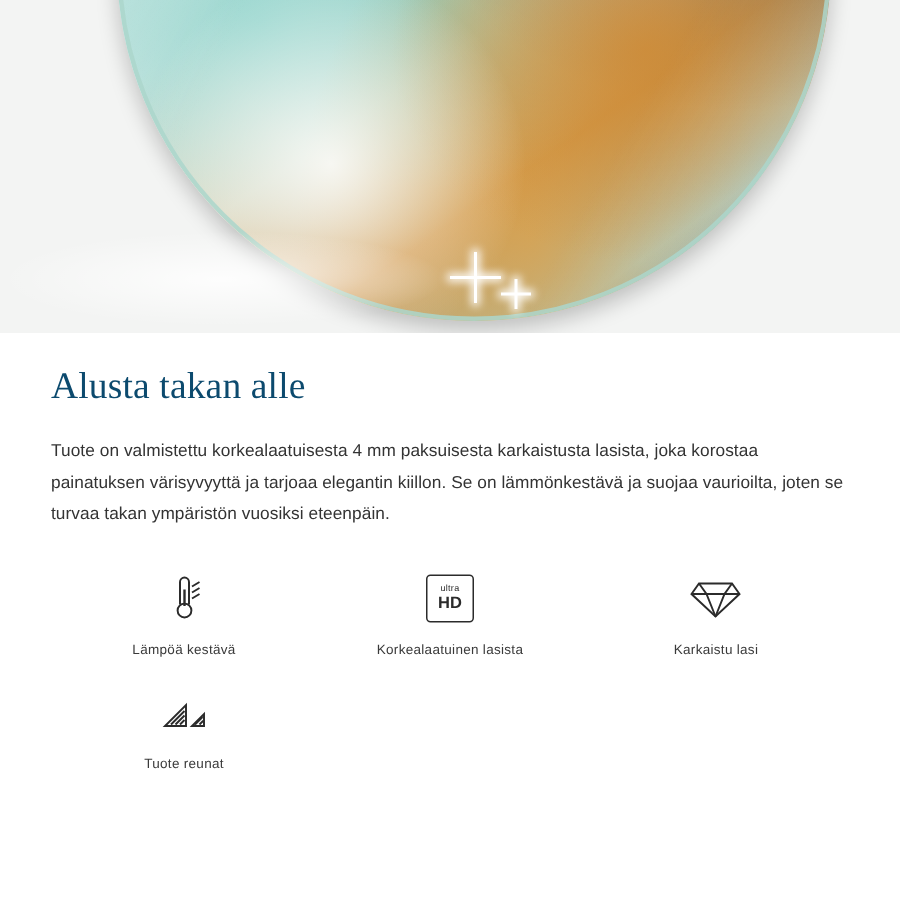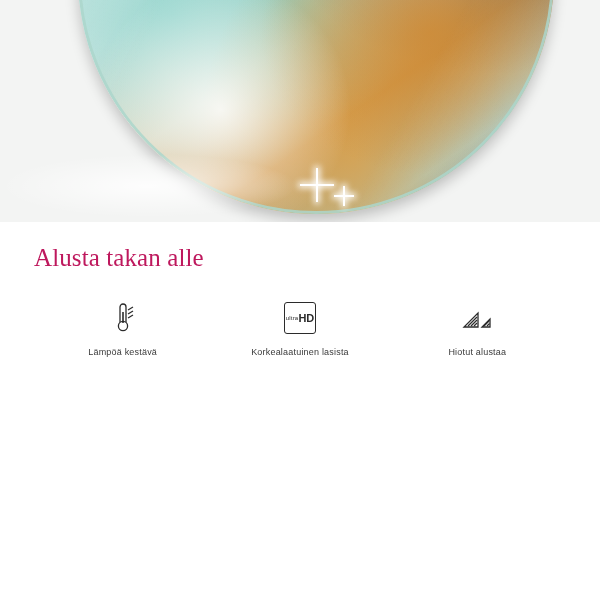--- a/index.html
+++ b/index.html
@@ -112,21 +112,21 @@
     padding: 0 34px;
     box-sizing: border-box;
   }
   .headline {
     margin: 0;
     padding-top: 20px;
     font-family: "Liberation Serif", serif;
     font-size: 25px;
     line-height: 31px;
     font-weight: 400;
-    color: #be185d;
+    color: #0c4a6e;
     letter-spacing: 0.1px;
   }
   .headline .line2 {
     display: block;
   }
   .body-copy {
     margin: 18px 0 0 0;
     font-size: 11.5px;
     line-height: 21px;
     color: #333333;
@@ -159,21 +159,21 @@
     font-size: 9px;
     color: #3a3a3a;
     letter-spacing: 0.2px;
   }
   .ultrahd-box {
     width: 30px;
     height: 30px;
     border: 1.4px solid #2b2b2b;
     border-radius: 3px;
     display: flex;
-    flex-direction: row;
+    flex-direction: column;
     align-items: center;
     justify-content: center;
     line-height: 1;
   }
   .ultrahd-box .u1 {
     font-size: 6px;
     letter-spacing: 0.2px;
     color: #2b2b2b;
   }
   .ultrahd-box .u2 {
@@ -198,20 +198,21 @@
     <div class="sparkle sparkle-a"></div>
     <div class="sparkle sparkle-b"></div>
   </div>
 
   <div class="content">
 
     <h1 class="headline">
       <span>Alusta takan alle</span>
     </h1>
 
+    <p class="body-copy">Tuote on valmistettu korkealaatuisesta 4 mm paksuisesta karkaistusta lasista, joka korostaa painatuksen värisyvyyttä ja tarjoaa elegantin kiillon. Se on lämmönkestävä ja suojaa vaurioilta, joten se turvaa takan ympäristön vuosiksi eteenpäin.</p>
 
     <div class="features">
 
       <div class="feature">
         <div class="feature-icon">
           <svg width="34" height="36" viewBox="0 0 34 36" fill="none" stroke="#2b2b2b" stroke-width="1.3">
             <path d="M14 22V7a3 3 0 0 1 6 0v15"></path>
             <circle cx="17" cy="26" r="4.6"></circle>
             <line x1="17" y1="23" x2="17" y2="12" stroke-width="1.6"></line>
             <line x1="22" y1="10" x2="27" y2="7"></line>
@@ -226,32 +227,44 @@
         <div class="feature-icon">
           <div class="ultrahd-box">
             <span class="u1">ultra</span>
             <span class="u2">HD</span>
           </div>
         </div>
         <div class="feature-label">Korkealaatuinen lasista</div>
       </div>
 
 
+      <div class="feature">
+        <div class="feature-icon">
+          <svg width="36" height="32" viewBox="0 0 36 32" fill="none" stroke="#2b2b2b" stroke-width="1.3">
+            <path d="M7 6 H29 L34 13 L18 28 L2 13 Z"></path>
+            <path d="M2 13 H34"></path>
+            <path d="M7 6 L12 13 L18 28"></path>
+            <path d="M29 6 L24 13 L18 28"></path>
+            <path d="M12 13 H24"></path>
+          </svg>
+        </div>
+        <div class="feature-label">Karkaistu lasi</div>
+      </div>
 
       <div class="feature">
         <div class="feature-icon">
           <svg width="34" height="30" viewBox="0 0 34 30" fill="none" stroke="#2b2b2b" stroke-width="1.3">
             <path d="M4 24 L18 24 L18 10 Z" fill="none"></path>
             <path d="M8 23 L17 14"></path>
             <path d="M11 23 L17 17"></path>
             <path d="M14 23 L17 20"></path>
             <path d="M22 24 L30 24 L30 16 Z"></path>
             <path d="M24 23 L29 18"></path>
             <path d="M27 23 L29.5 20.5"></path>
           </svg>
         </div>
-        <div class="feature-label">Hiotut alustaa</div>
+        <div class="feature-label">Tuote reunat</div>
       </div>
 
 
     </div>
   </div>
 </div>
 
 </body></html>

